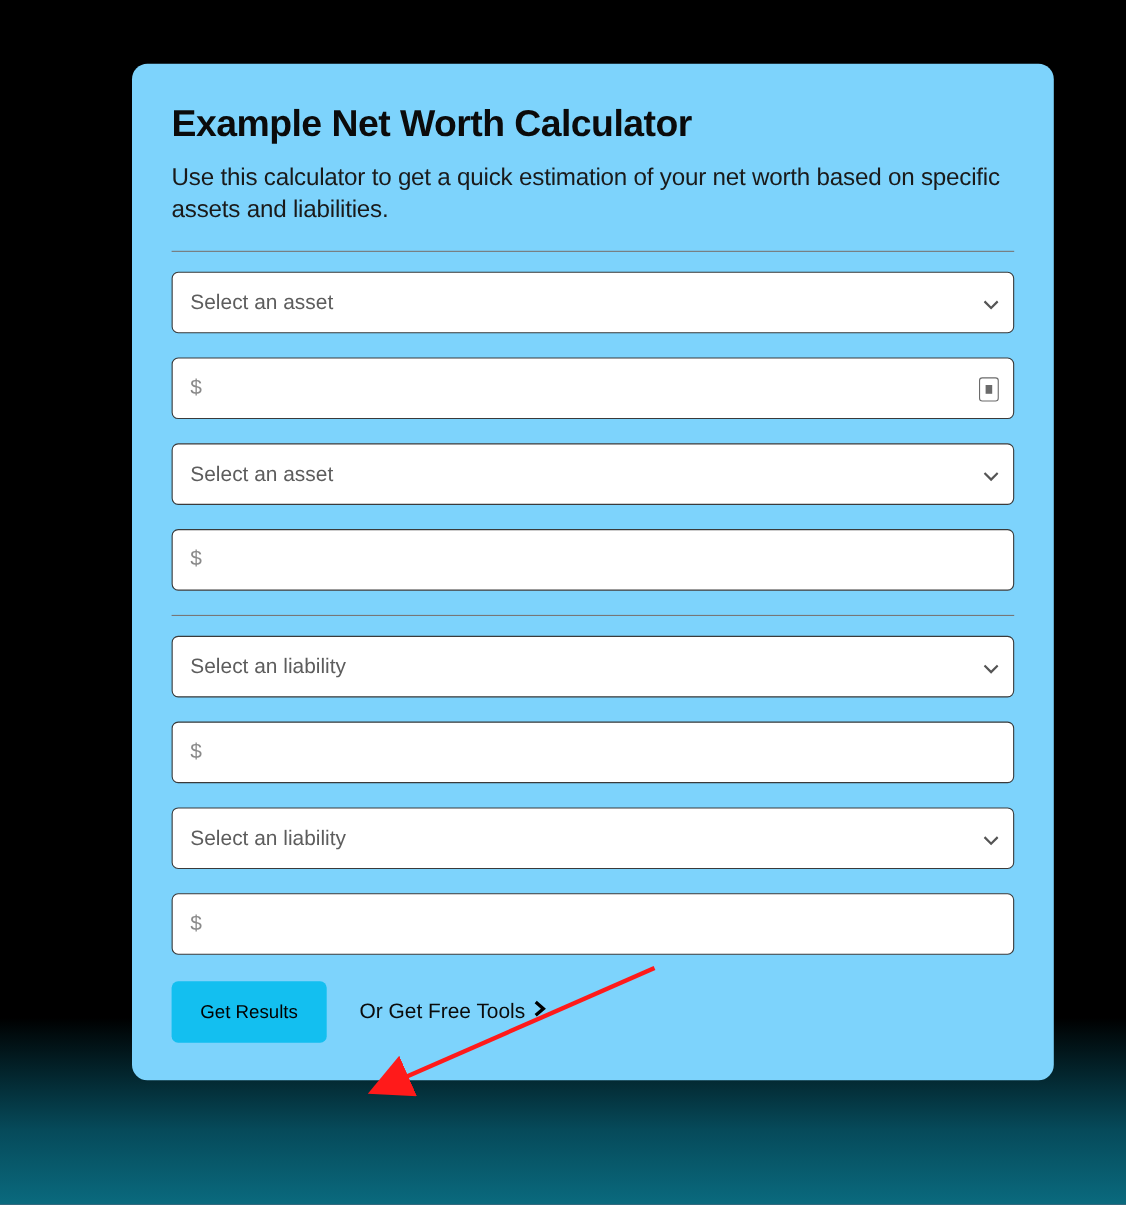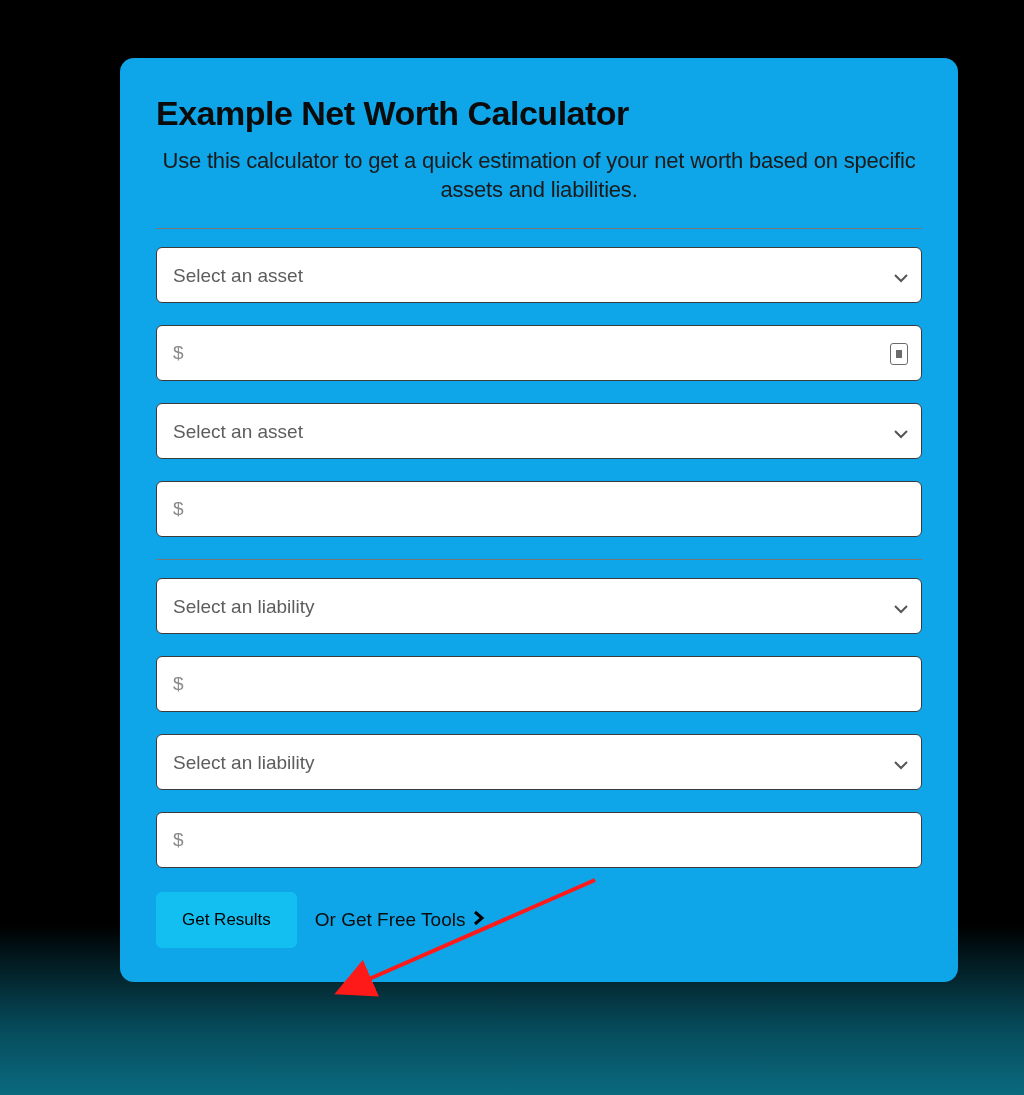--- a/index.html
+++ b/index.html
@@ -16,38 +16,37 @@
       position: absolute;
       left: 0; right: 0; bottom: 0;
       height: 170px;
       background: linear-gradient(to bottom, rgba(0,0,0,0) 0%, #064a5a 60%, #0a6a7e 100%);
     }
     .card {
       position: absolute;
       left: 120px;
       top: 58px;
       width: 838px;
-      background: #0ea5e9;
+      background: #7dd3fc;
       border-radius: 14px;
       padding: 36px 36px 34px 36px;
     }
     .title {
       font-size: 34px;
       font-weight: 800;
       color: #0b0b0b;
       letter-spacing: -0.5px;
       margin-bottom: 14px;
     }
     .subtitle {
       font-size: 22px;
       color: #1a1a1a;
       line-height: 1.3;
       margin-bottom: 24px;
       letter-spacing: -0.2px;
-      text-align: center;
     }
     .section-hr-top {
       border: none;
       border-top: 1px solid #777;
       margin: 0 0 18px 0;
     }
     .field-select, .field-input {
       width: 100%;
       height: 56px;
       border: 1px solid #3a3a3a;
@@ -104,21 +103,21 @@
       margin-bottom: 8px;
     }
     .section-hr {
       border: none;
       border-top: 1px solid #777;
       margin: 0 0 18px 0;
     }
     .button-row {
       display: flex;
       align-items: center;
-      gap: 18px;
+      gap: 30px;
       margin-top: 2px;
     }
     .primary-btn {
       background: #13bff0;
       border: none;
       border-radius: 6px;
       color: #000;
       font-size: 17px;
       font-family: inherit;
       padding: 18px 26px;

